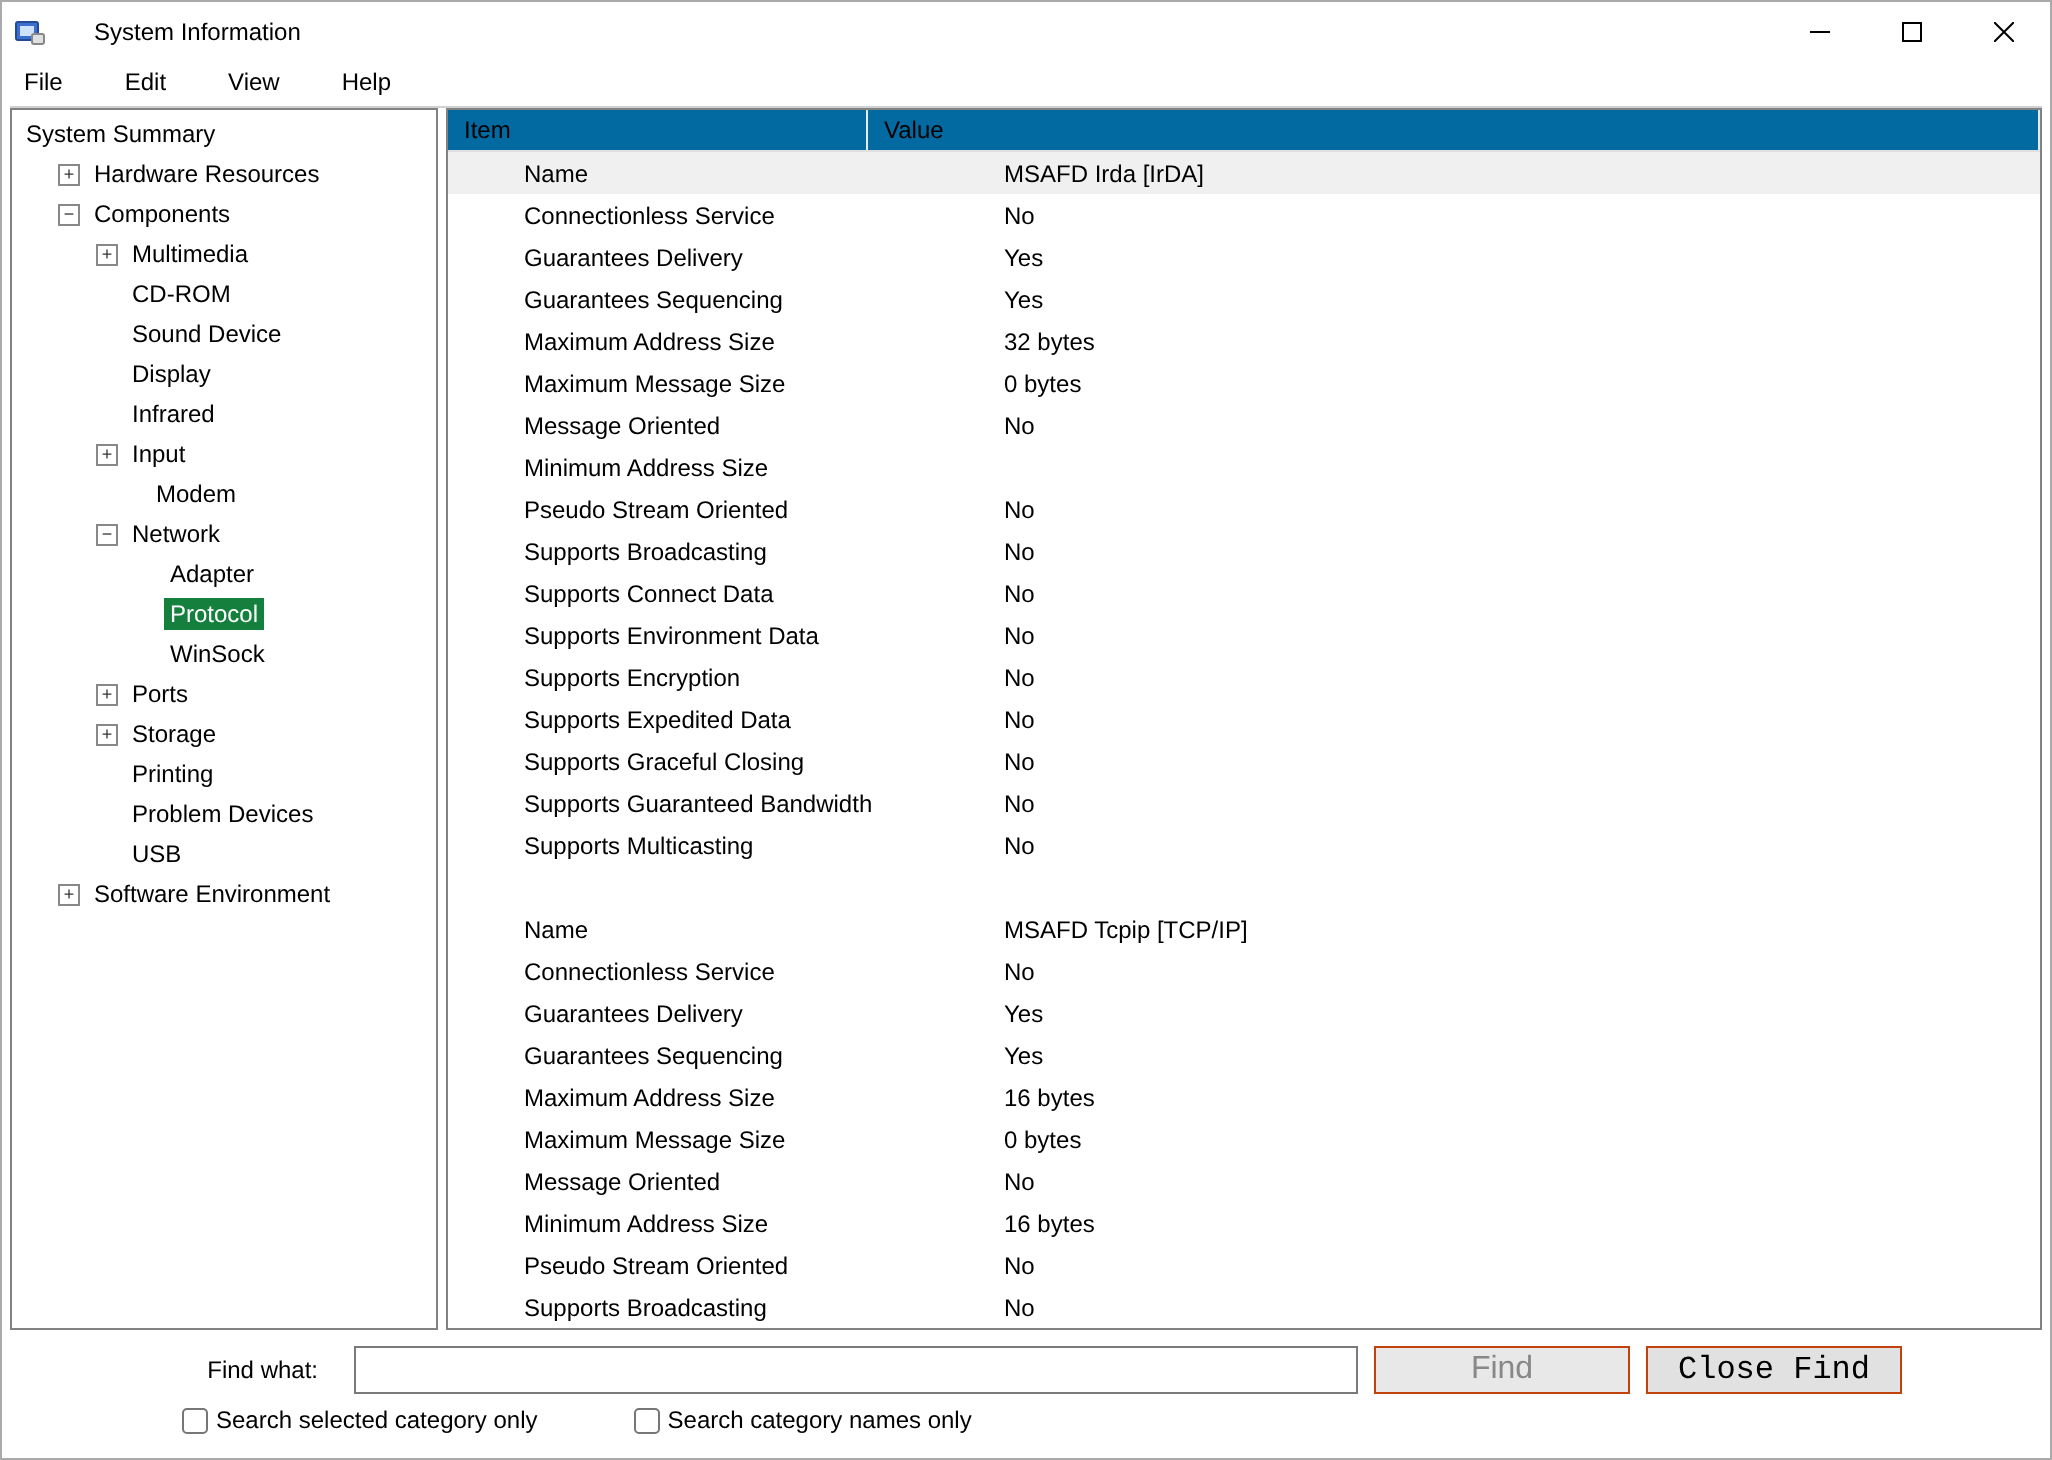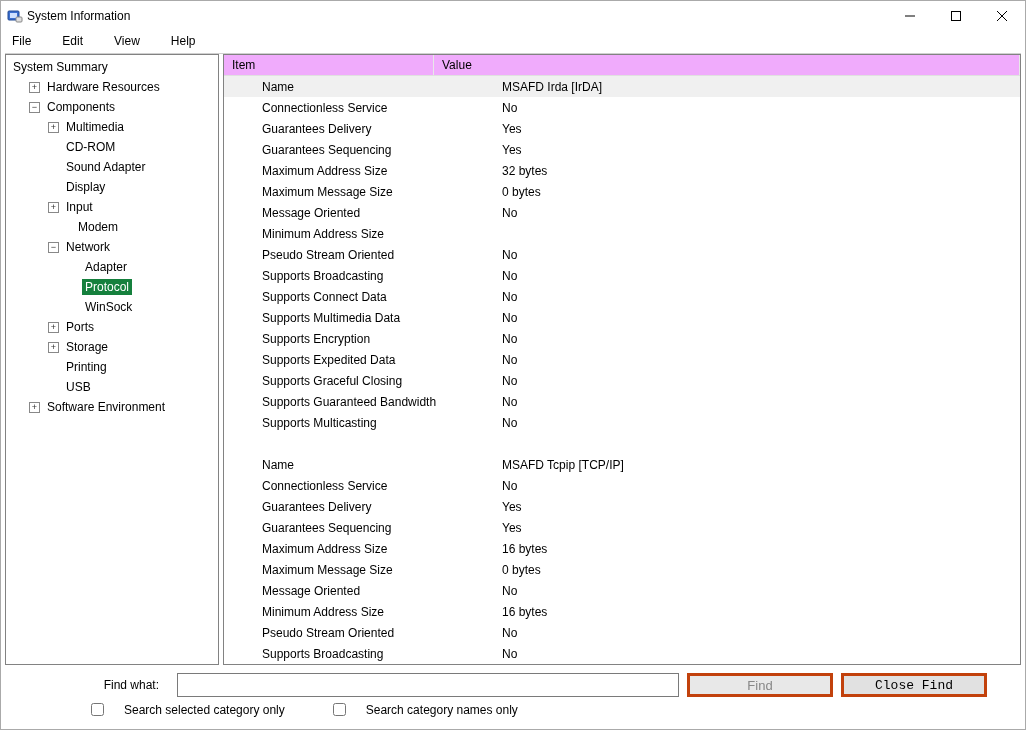--- a/index.html
+++ b/index.html
@@ -17,21 +17,21 @@
   }
   
   .titlebar {
     height: 30px;
     display: flex;
     align-items: center;
     justify-content: space-between;
     padding-left: 6px;
     background: #fff;
   }
-  .titlebar-left { display: flex; align-items: center; gap: 4px; }
+  .titlebar-left { display: flex; align-items: center; gap: 24px; }
   .title-icon { width: 16px; height: 16px; }
   .title-text { font-size: 12px; }
   .titlebar-controls { display: flex; }
   .tb-btn {
     width: 46px; height: 30px;
     display: flex; align-items: center; justify-content: center;
     cursor: default;
   }
   .tb-btn svg { pointer-events: none; }
   
@@ -86,21 +86,21 @@
   }
   .expander-placeholder { width: 11px; height: 11px; display: inline-block; margin-right: 4px; }
   .tree-label { padding: 1px 3px; }
   .tree-label.selected {
     background: #15803d;
     color: #fff;
   }
   
   .detail-header {
     display: flex;
-    background: #f0abfc;
+    background: #0369a1;
     border-bottom: 1px solid #e0e0e0;
     position: sticky;
     top: 0;
   }
   .detail-col-head {
     padding: 3px 8px;
     text-align: left;
     font-weight: normal;
     border-right: 1px solid #e8e8e8;
   }
@@ -123,30 +123,30 @@
   .find-label { width: 160px; text-align: right; padding-right: 10px; }
   .find-input {
     flex: 0 0 502px;
     height: 24px;
     border: 1px solid #7a7a7a;
     padding: 2px 4px;
     font-family: inherit;
     font-size: 12px;
   }
   .find-btn {
-    width: 146px; height: 24px;
-    border: 3px solid #c2410c;
+    width: 128px; height: 24px;
+    border: 1px solid #c2410c;
     background: #e1e1e1;
-    font-family: inherit; font-size: 13px;
+    font-family: inherit; font-size: 16px;
     cursor: default;
   }
   .find-btn.disabled { color: #888; background: #e8e8e8; }
   .find-btn.normal { background: #e1e1e1; font-family: Liberation Mono, monospace; }
   .findrow2 { display: flex; align-items: center; gap: 48px; padding-left: 82px; }
-  .chk { display: flex; align-items: flex-start; gap: 20px; }
+  .chk { display: flex; align-items: center; gap: 4px; }
   .chk input { width: 13px; height: 13px; }
   
   .detail-scroll-area::-webkit-scrollbar { width: 17px; }
   .detail-scroll-area::-webkit-scrollbar-track { background: #f0f0f0; }
   .detail-scroll-area::-webkit-scrollbar-thumb { background: #c2c3c9; }
   .detail-scroll-area::-webkit-scrollbar-button { background: #f0f0f0; height: 17px; }
 </style>
 </head>
 <body>
 
@@ -205,25 +205,29 @@
         <div class="tree-row" style="padding-left: 42px;">
           <span class="expander">+</span>
           <span class="tree-label">Multimedia</span>
         </div>
         <div class="tree-row" style="padding-left: 42px;">
           <span class="expander-placeholder"></span>
           <span class="tree-label">CD-ROM</span>
         </div>
         <div class="tree-row" style="padding-left: 42px;">
           <span class="expander-placeholder"></span>
-          <span class="tree-label">Sound Adapter</span>
+          <span class="tree-label">Sound Device</span>
         </div>
         <div class="tree-row" style="padding-left: 42px;">
           <span class="expander-placeholder"></span>
           <span class="tree-label">Display</span>
+        </div>
+        <div class="tree-row" style="padding-left: 42px;">
+          <span class="expander-placeholder"></span>
+          <span class="tree-label">Infrared</span>
         </div>
         <div class="tree-row" style="padding-left: 42px;">
           <span class="expander">+</span>
           <span class="tree-label">Input</span>
         </div>
         <div class="tree-row" style="padding-left: 42px; gap: 12px;">
           <span class="expander-placeholder"></span>
           <span class="tree-label">Modem</span>
         </div>
         <div class="tree-row" style="padding-left: 42px;">
@@ -246,20 +250,24 @@
           <span class="expander">+</span>
           <span class="tree-label">Ports</span>
         </div>
         <div class="tree-row" style="padding-left: 42px;">
           <span class="expander">+</span>
           <span class="tree-label">Storage</span>
         </div>
         <div class="tree-row" style="padding-left: 42px;">
           <span class="expander-placeholder"></span>
           <span class="tree-label">Printing</span>
+        </div>
+        <div class="tree-row" style="padding-left: 42px;">
+          <span class="expander-placeholder"></span>
+          <span class="tree-label">Problem Devices</span>
         </div>
         <div class="tree-row" style="padding-left: 42px;">
           <span class="expander-placeholder"></span>
           <span class="tree-label">USB</span>
         </div>
         <div class="tree-row" style="padding-left: 23px;">
           <span class="expander">+</span>
           <span class="tree-label">Software Environment</span>
         </div>
       </div>
@@ -308,21 +316,21 @@
           </div>
           <div class="detail-row">
             <div class="cell col-item">Supports Broadcasting</div>
             <div class="cell col-value">No</div>
           </div>
           <div class="detail-row">
             <div class="cell col-item">Supports Connect Data</div>
             <div class="cell col-value">No</div>
           </div>
           <div class="detail-row">
-            <div class="cell col-item">Supports Multimedia Data</div>
+            <div class="cell col-item">Supports Environment Data</div>
             <div class="cell col-value">No</div>
           </div>
           <div class="detail-row">
             <div class="cell col-item">Supports Encryption</div>
             <div class="cell col-value">No</div>
           </div>
           <div class="detail-row">
             <div class="cell col-item">Supports Expedited Data</div>
             <div class="cell col-value">No</div>
           </div>

